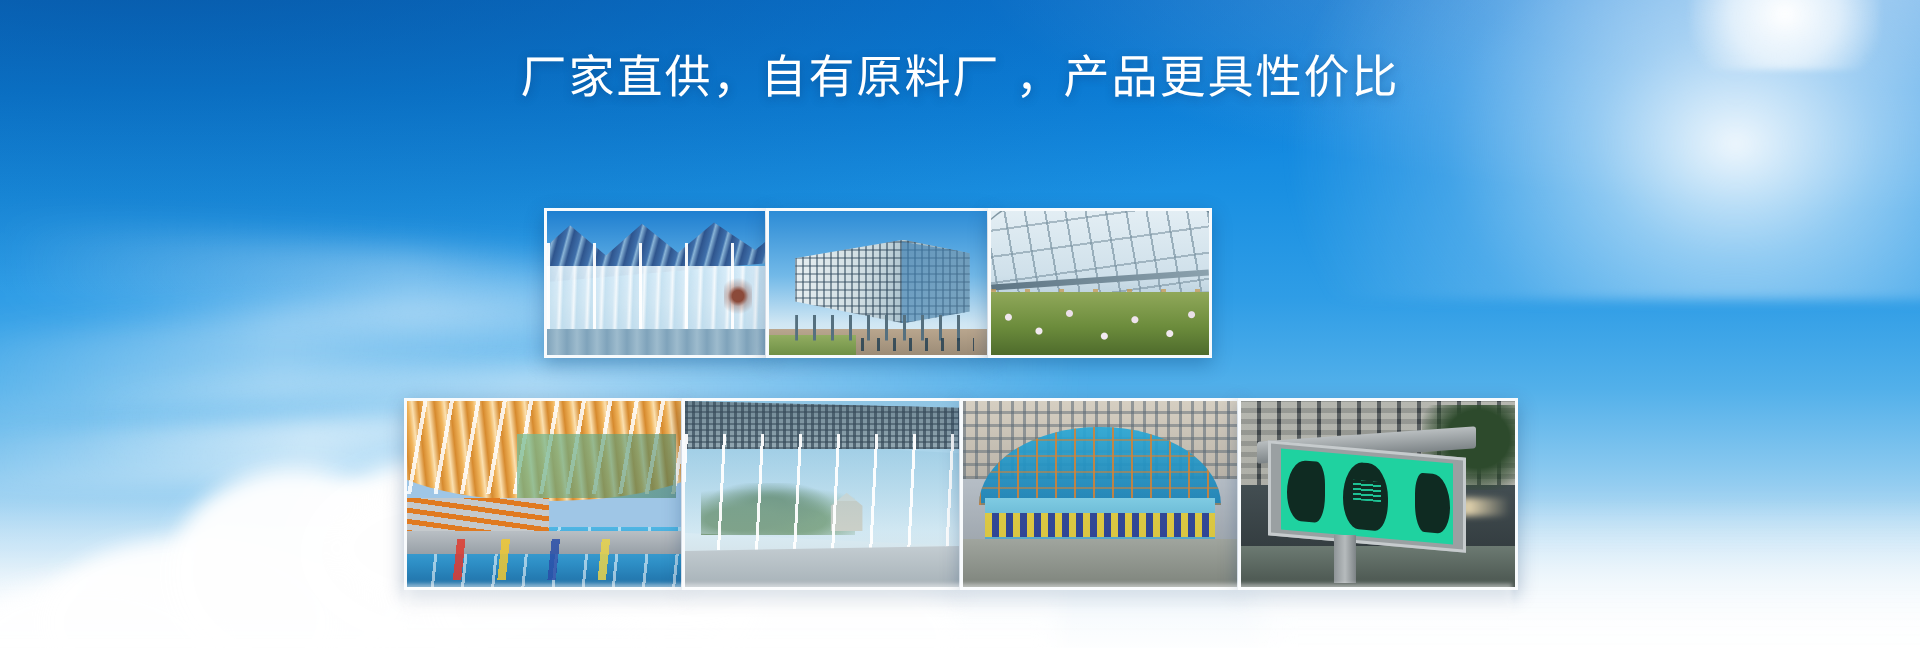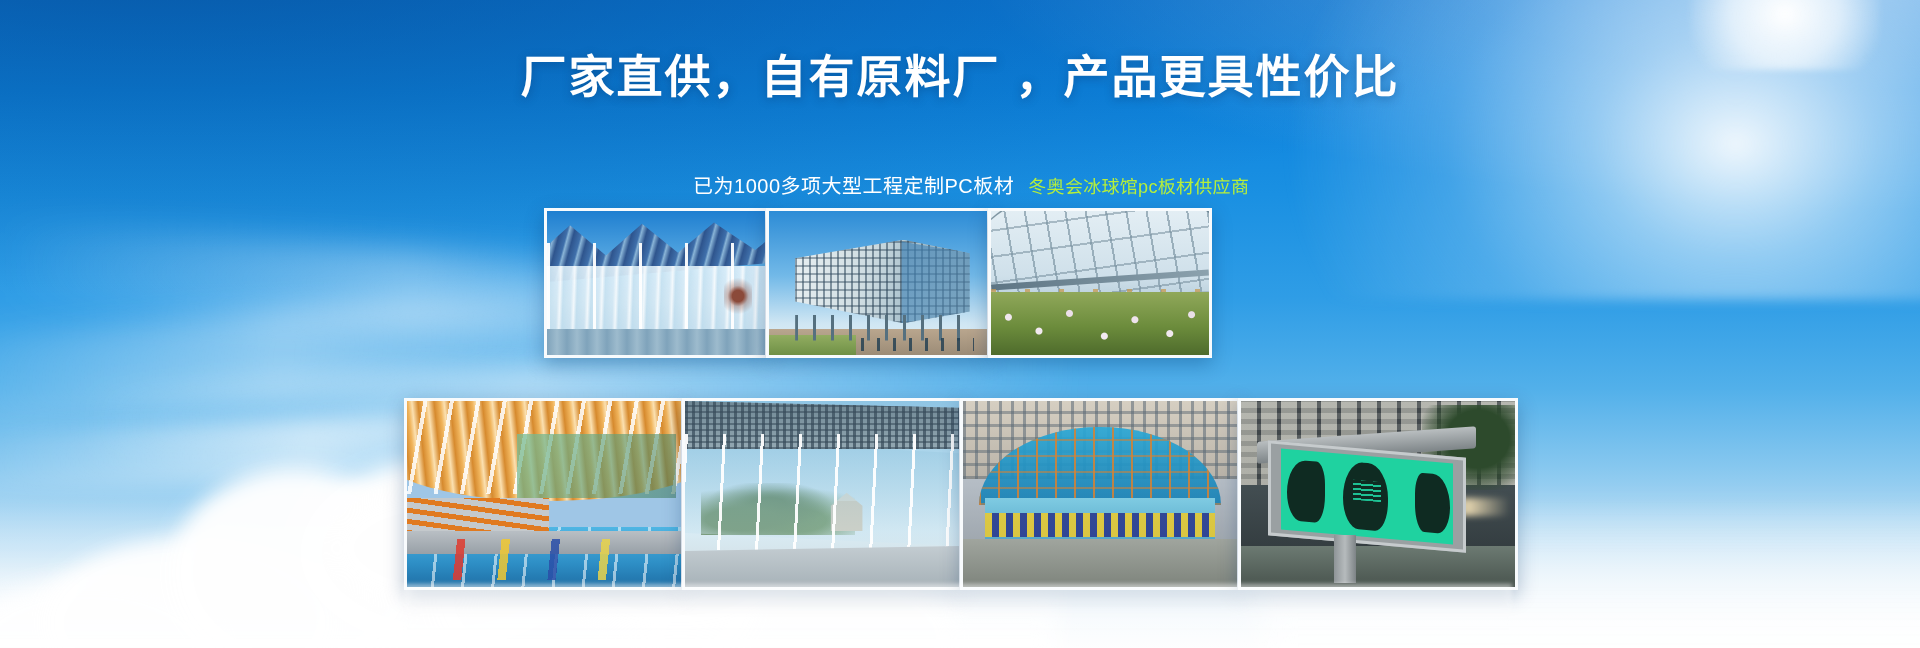--- a/index.html
+++ b/index.html
@@ -96,21 +96,21 @@
     background:linear-gradient(to top, rgba(255,255,255,.85) 0%, rgba(255,255,255,.35) 45%, rgba(255,255,255,0) 100%);
   }
 
   
   .headline{
     position:absolute;
     top:52px; left:0; right:0;
     text-align:center;
     color:#ffffff;
     font-size:46px;
-    font-weight:bold;
+    font-weight:normal;
     letter-spacing:2px;
     line-height:1.1;
     text-shadow:0 2px 10px rgba(0,40,90,.35);
     white-space:pre;
   }
   .subline{
     position:absolute;
     top:150px; left:0; right:0;
     text-align:center;
     font-size:20px;
@@ -335,23 +335,20 @@
     <div class="puff p2"></div>
     <div class="puff p3"></div>
     <div class="puff p8"></div>
     <div class="puff p4"></div>
     <div class="puff p5"></div>
     <div class="puff p7"></div>
   </div>
 
   <div class="headline">厂家直供，自有原料厂 ，产品更具性价比</div>
 
-  <div class="subline">
-    <span class="sub-white">已为1000多项大型工程定制PC板材</span><span class="sub-green">冬奥会冰球馆pc板材供应商</span>
-  </div>
 
   <div class="collage">
 
     <div class="photo r1a">
       <div class="art">
         <div class="gh-sky"></div>
         <div class="gh-roof"></div>
         <div class="gh-wall"></div>
         <div class="gh-posts"></div>
         <div class="gh-tree"></div>

